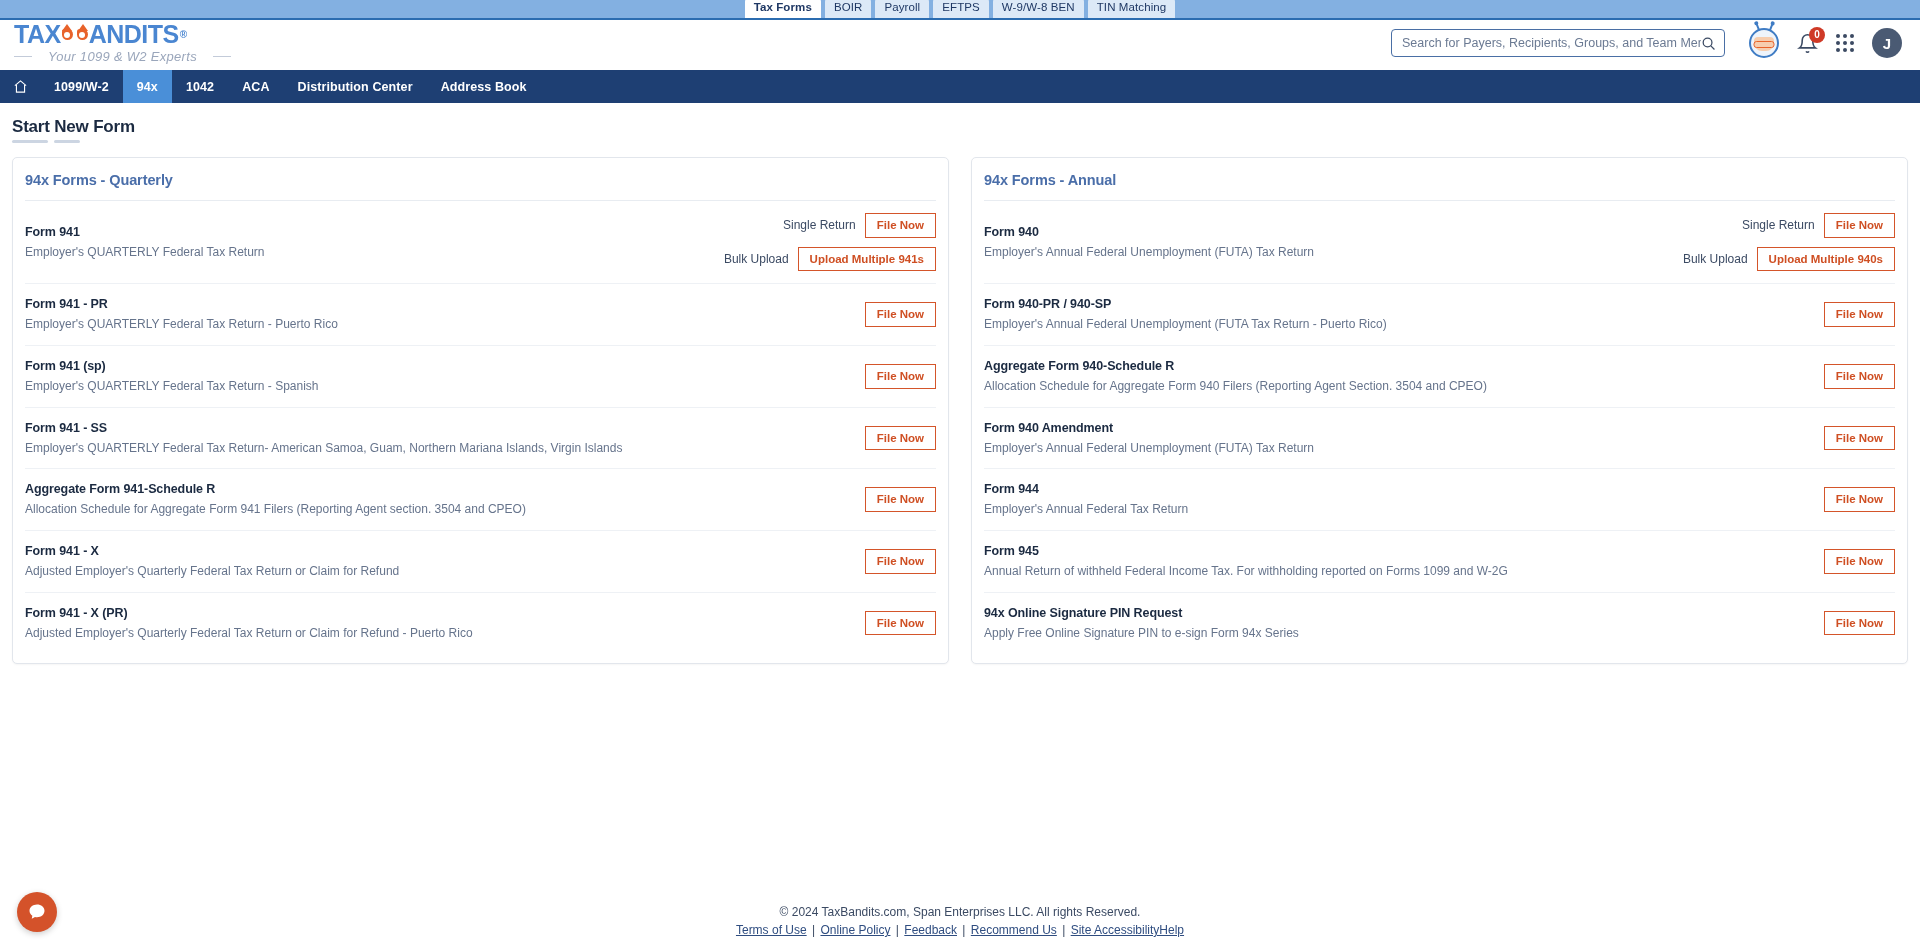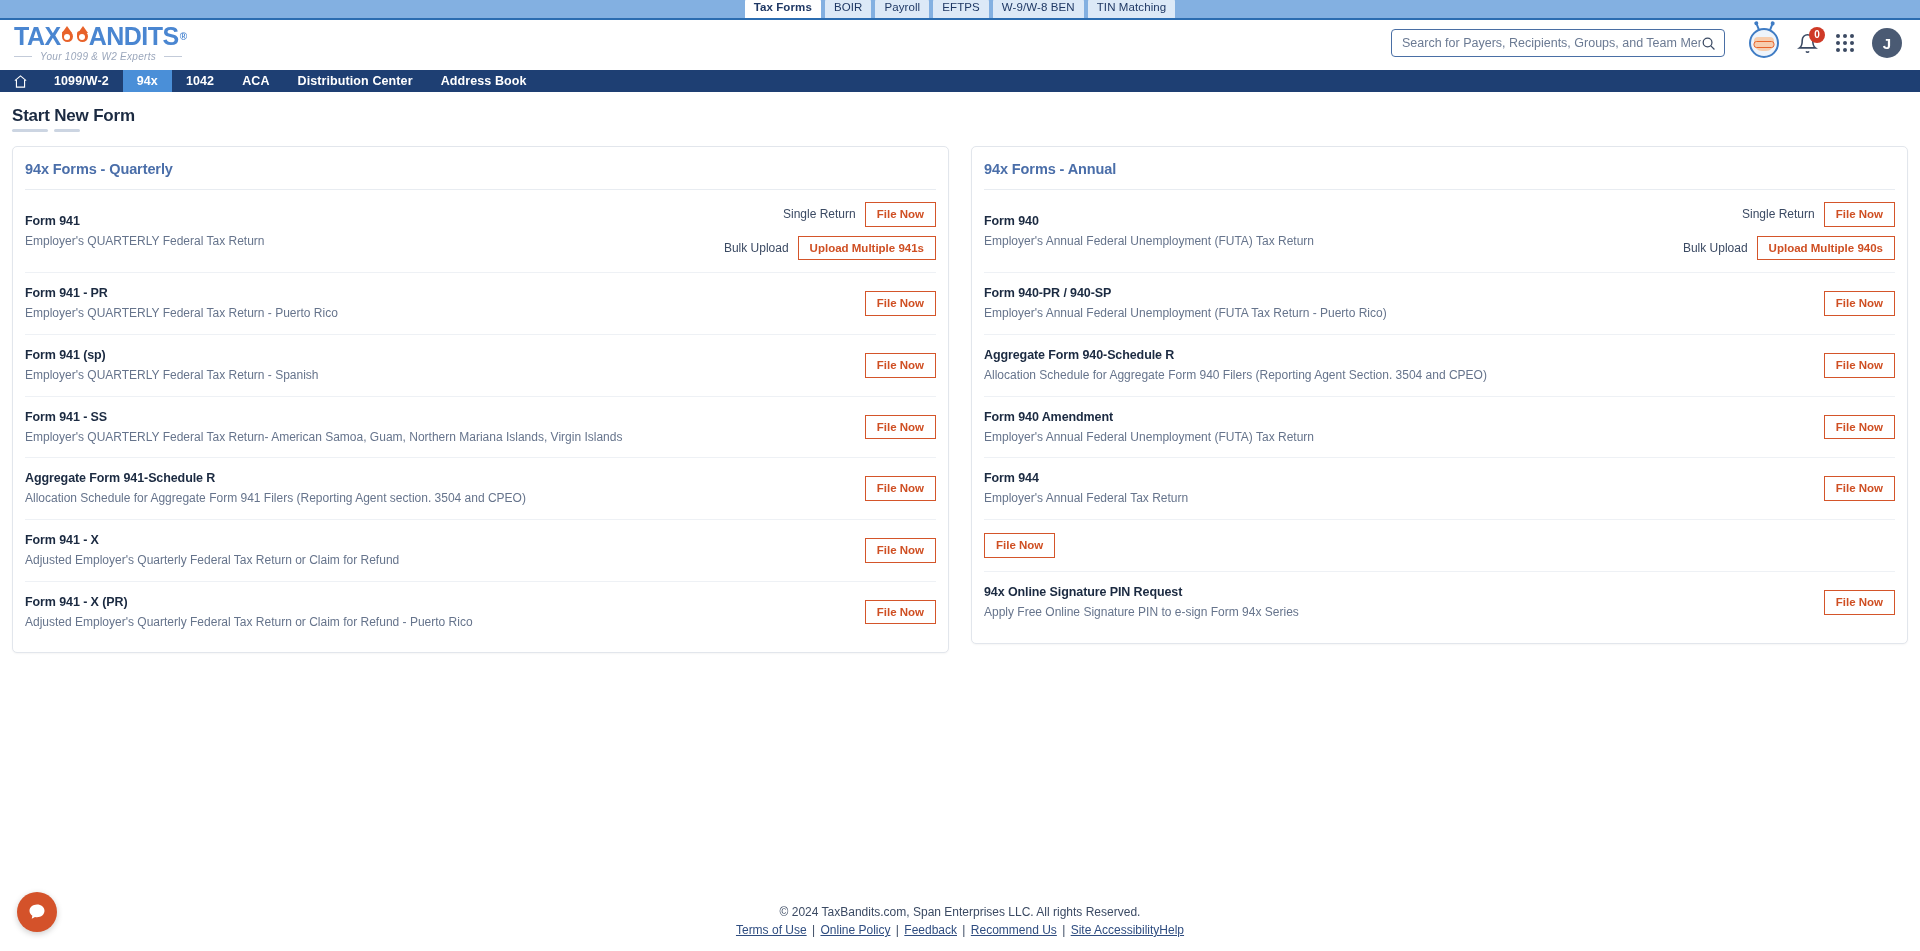--- a/index.html
+++ b/index.html
@@ -68,22 +68,22 @@
   }
   .logo-mask .ear-l, .logo-mask .ear-r {
     position: absolute; top: -3px; width: 0; height: 0;
     border-left: 5px solid transparent; border-right: 5px solid transparent;
     border-bottom: 7px solid #e8622a;
   }
   .logo-mask .ear-l { left: 0; }
   .logo-mask .ear-r { right: 0; }
   .logo-tm { font-size: 10px; vertical-align: super; color: #4a86d1; margin-left: 1px; }
   .logo-sub {
-    font-size: 10px; color: #9aa6bb; letter-spacing: .3px;
-    margin-top: 2px; display: flex; align-items: center; gap: 8px;
+    font-size: 13px; color: #9aa6bb; letter-spacing: .3px;
+    margin-top: 2px; display: flex; align-items: center; gap: 16px;
     font-style: italic;
   }
   .logo-sub .rule { display: block; width: 18px; height: 1px; background: #c3cbd9; }
 
   .header-spacer { flex: 1; }
 
   .search-box {
     width: 334px; height: 28px;
     border: 1px solid #4a6fa5; border-radius: 4px;
     display: flex; align-items: center;
@@ -140,21 +140,21 @@
 
   .avatar {
     width: 30px; height: 30px; border-radius: 50%;
     background: #4a5a73; color: #fff;
     display: flex; align-items: center; justify-content: center;
     font-size: 15px; font-weight: 600; cursor: pointer;
   }
 
   
   .navbar {
-    height: 22px; background: #1e3f73;
+    height: 33px; background: #1e3f73;
     display: flex; align-items: stretch;
     font-size: 12.5px;
   }
   .nav-home {
     width: 40px; display: flex; align-items: center; justify-content: center;
     cursor: pointer;
   }
   .nav-home svg { width: 15px; height: 15px; }
   .nav-item {
     display: flex; align-items: center;
@@ -485,20 +485,24 @@
               <div class="form-name">Form 944</div>
               <div class="form-desc">Employer's Annual Federal Tax Return</div>
             </div>
             <div class="actions">
               <div class="action-line">
                 <button class="btn-outline btn-file">File Now</button>
               </div>
             </div>
           </div>
           <div class="form-row">
+            <div class="form-info">
+              <div class="form-name">Form 945</div>
+              <div class="form-desc">Annual Return of withheld Federal Income Tax. For withholding reported on Forms 1099 and W-2G</div>
+            </div>
             <div class="actions">
               <div class="action-line">
                 <button class="btn-outline btn-file">File Now</button>
               </div>
             </div>
           </div>
           <div class="form-row">
             <div class="form-info">
               <div class="form-name">94x Online Signature PIN Request</div>
               <div class="form-desc">Apply Free Online Signature PIN to e-sign Form 94x Series</div>

